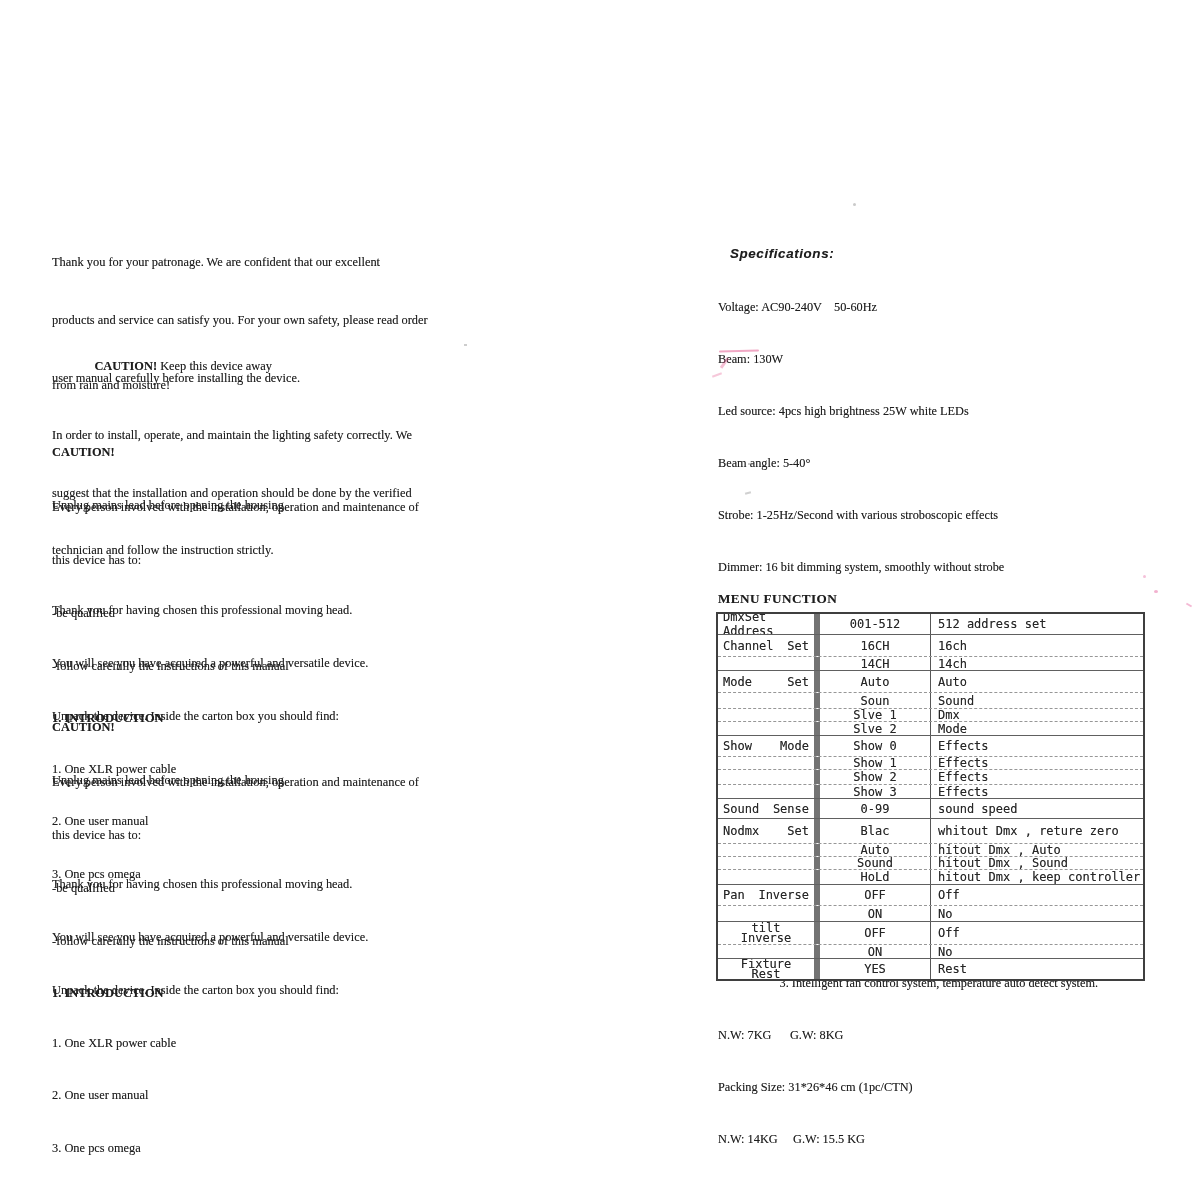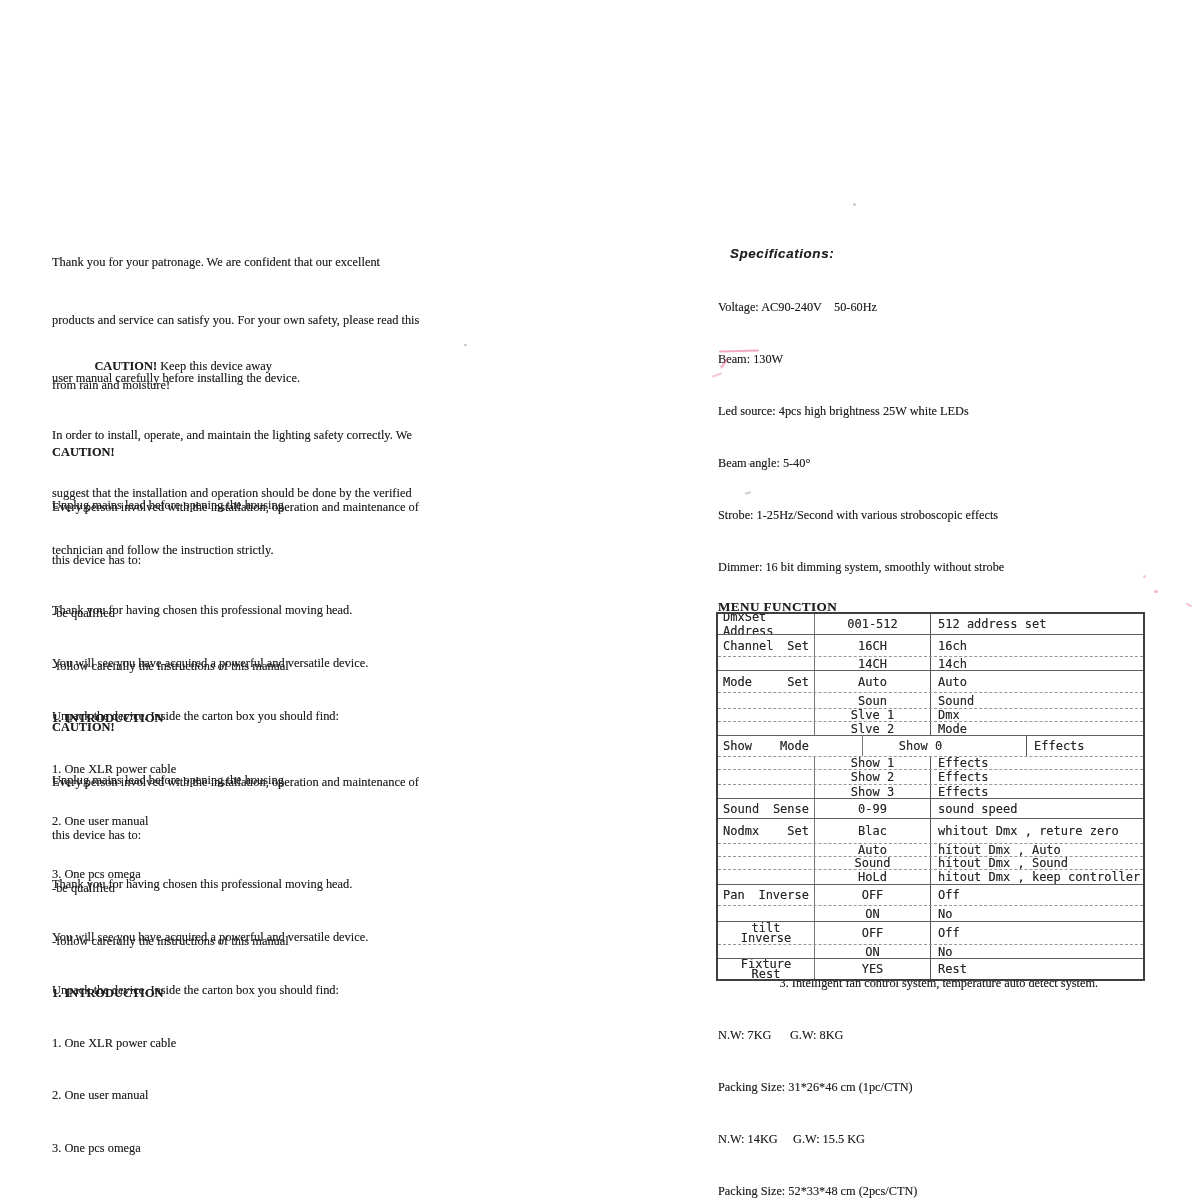--- a/index.html
+++ b/index.html
@@ -21,33 +21,33 @@
          box-sizing:border-box;}
   .t-row + .t-row{border-top:1px dashed #979797;}
   .t-row.group{border-top:1px solid #606060;}
   .t-row:first-child{border-top:none;}
   .t-cell{overflow:hidden;}
   .t-menu{display:flex;align-items:center;padding:0 5px;}
   .t-menu.split{justify-content:space-between;}
   .t-menu.center2{flex-direction:column;justify-content:center;text-align:center;
                   line-height:10.5px;padding:0;}
   .t-value{display:flex;align-items:center;justify-content:center;
-           border-left:1px solid #737373;}
+           border-left:6px solid #737373;}
   .t-desc{display:flex;align-items:center;padding-left:7px;white-space:pre;
           border-left:1px solid #565656;}
   .art{position:absolute;pointer-events:none;}
 </style>
 </head>
 <body>
 
 <div class="page">
 
   <div class="abs serif-block intro" style="left:52px;top:215px;">
     <div>Thank you for your patronage. We are confident that our excellent</div>
-    <div>products and service can satisfy you. For your own safety, please read this</div>
+    <div>products and service can satisfy you. For your own safety, please read order</div>
     <div>user manual carefully before installing the device.</div>
     <div>In order to install, operate, and maintain the lighting safety correctly. We</div>
     <div>suggest that the installation and operation should be done by the verified</div>
     <div>technician and follow the instruction strictly.</div>
   </div>
 
   <div class="abs serif-block indent" style="left:68px;top:340px;">
     <span class="b">CAUTION!</span><span> Keep this device away</span>
   </div>
 
@@ -110,24 +110,23 @@
     <div>Color: RGB, colorful and symmetrical, with running water effect</div>
     <div>Channel: 15 DMX channels</div>
     <div>Control: DMX512/Master-slave/Auto/Sound activated</div>
     <div>Function: 1. Strong beam light effect, beam angle is optional, beam light with macro</div>
     <div>                      effect.</div>
     <div>                    2. Each bulb is controllable, with racing light effect.</div>
     <div>                    3. Intelligent fan control system, temperature auto detect system.</div>
     <div>N.W: 7KG      G.W: 8KG</div>
     <div>Packing Size: 31*26*46 cm (1pc/CTN)</div>
     <div>N.W: 14KG     G.W: 15.5 KG</div>
-    <div>Packing Size: 52*33*48 cm (2pcs/CTN)</div>
-  </div>
-
-  <div class="abs menu-head" style="left:718px;top:591px;margin-top:8px;">MENU FUNCTION</div>
+  </div>
+
+  <div class="abs menu-head" style="left:718px;top:591px;">MENU FUNCTION</div>
 
   <div class="abs mtable" style="left:716px;top:612px;">
       <div class="t-row group" style="height: 20px;">
         <div class="t-cell t-menu left">
           <span>DmxSet Address</span>
         </div>
         <div class="t-cell t-value">001-512</div>
         <div class="t-cell t-desc">512 address set</div>
       </div>
       <div class="t-row group" style="height: 22px;">
@@ -159,21 +158,21 @@
       <div class="t-row" style="height: 13px;">
         <div class="t-cell t-menu left"></div>
         <div class="t-cell t-value">Slve 1</div>
         <div class="t-cell t-desc">Dmx</div>
       </div>
       <div class="t-row" style="height: 14px;">
         <div class="t-cell t-menu left"></div>
         <div class="t-cell t-value">Slve 2</div>
         <div class="t-cell t-desc">Mode</div>
       </div>
-      <div class="t-row group" style="height: 21px; gap: 48px;">
+      <div class="t-row group" style="height: 21px;">
         <div class="t-cell t-menu split">
           <span>Show</span>
           <span>Mode</span>
         </div>
         <div class="t-cell t-value">Show 0</div>
         <div class="t-cell t-desc">Effects</div>
       </div>
       <div class="t-row" style="height: 13px;">
         <div class="t-cell t-menu left"></div>
         <div class="t-cell t-value">Show 1</div>

